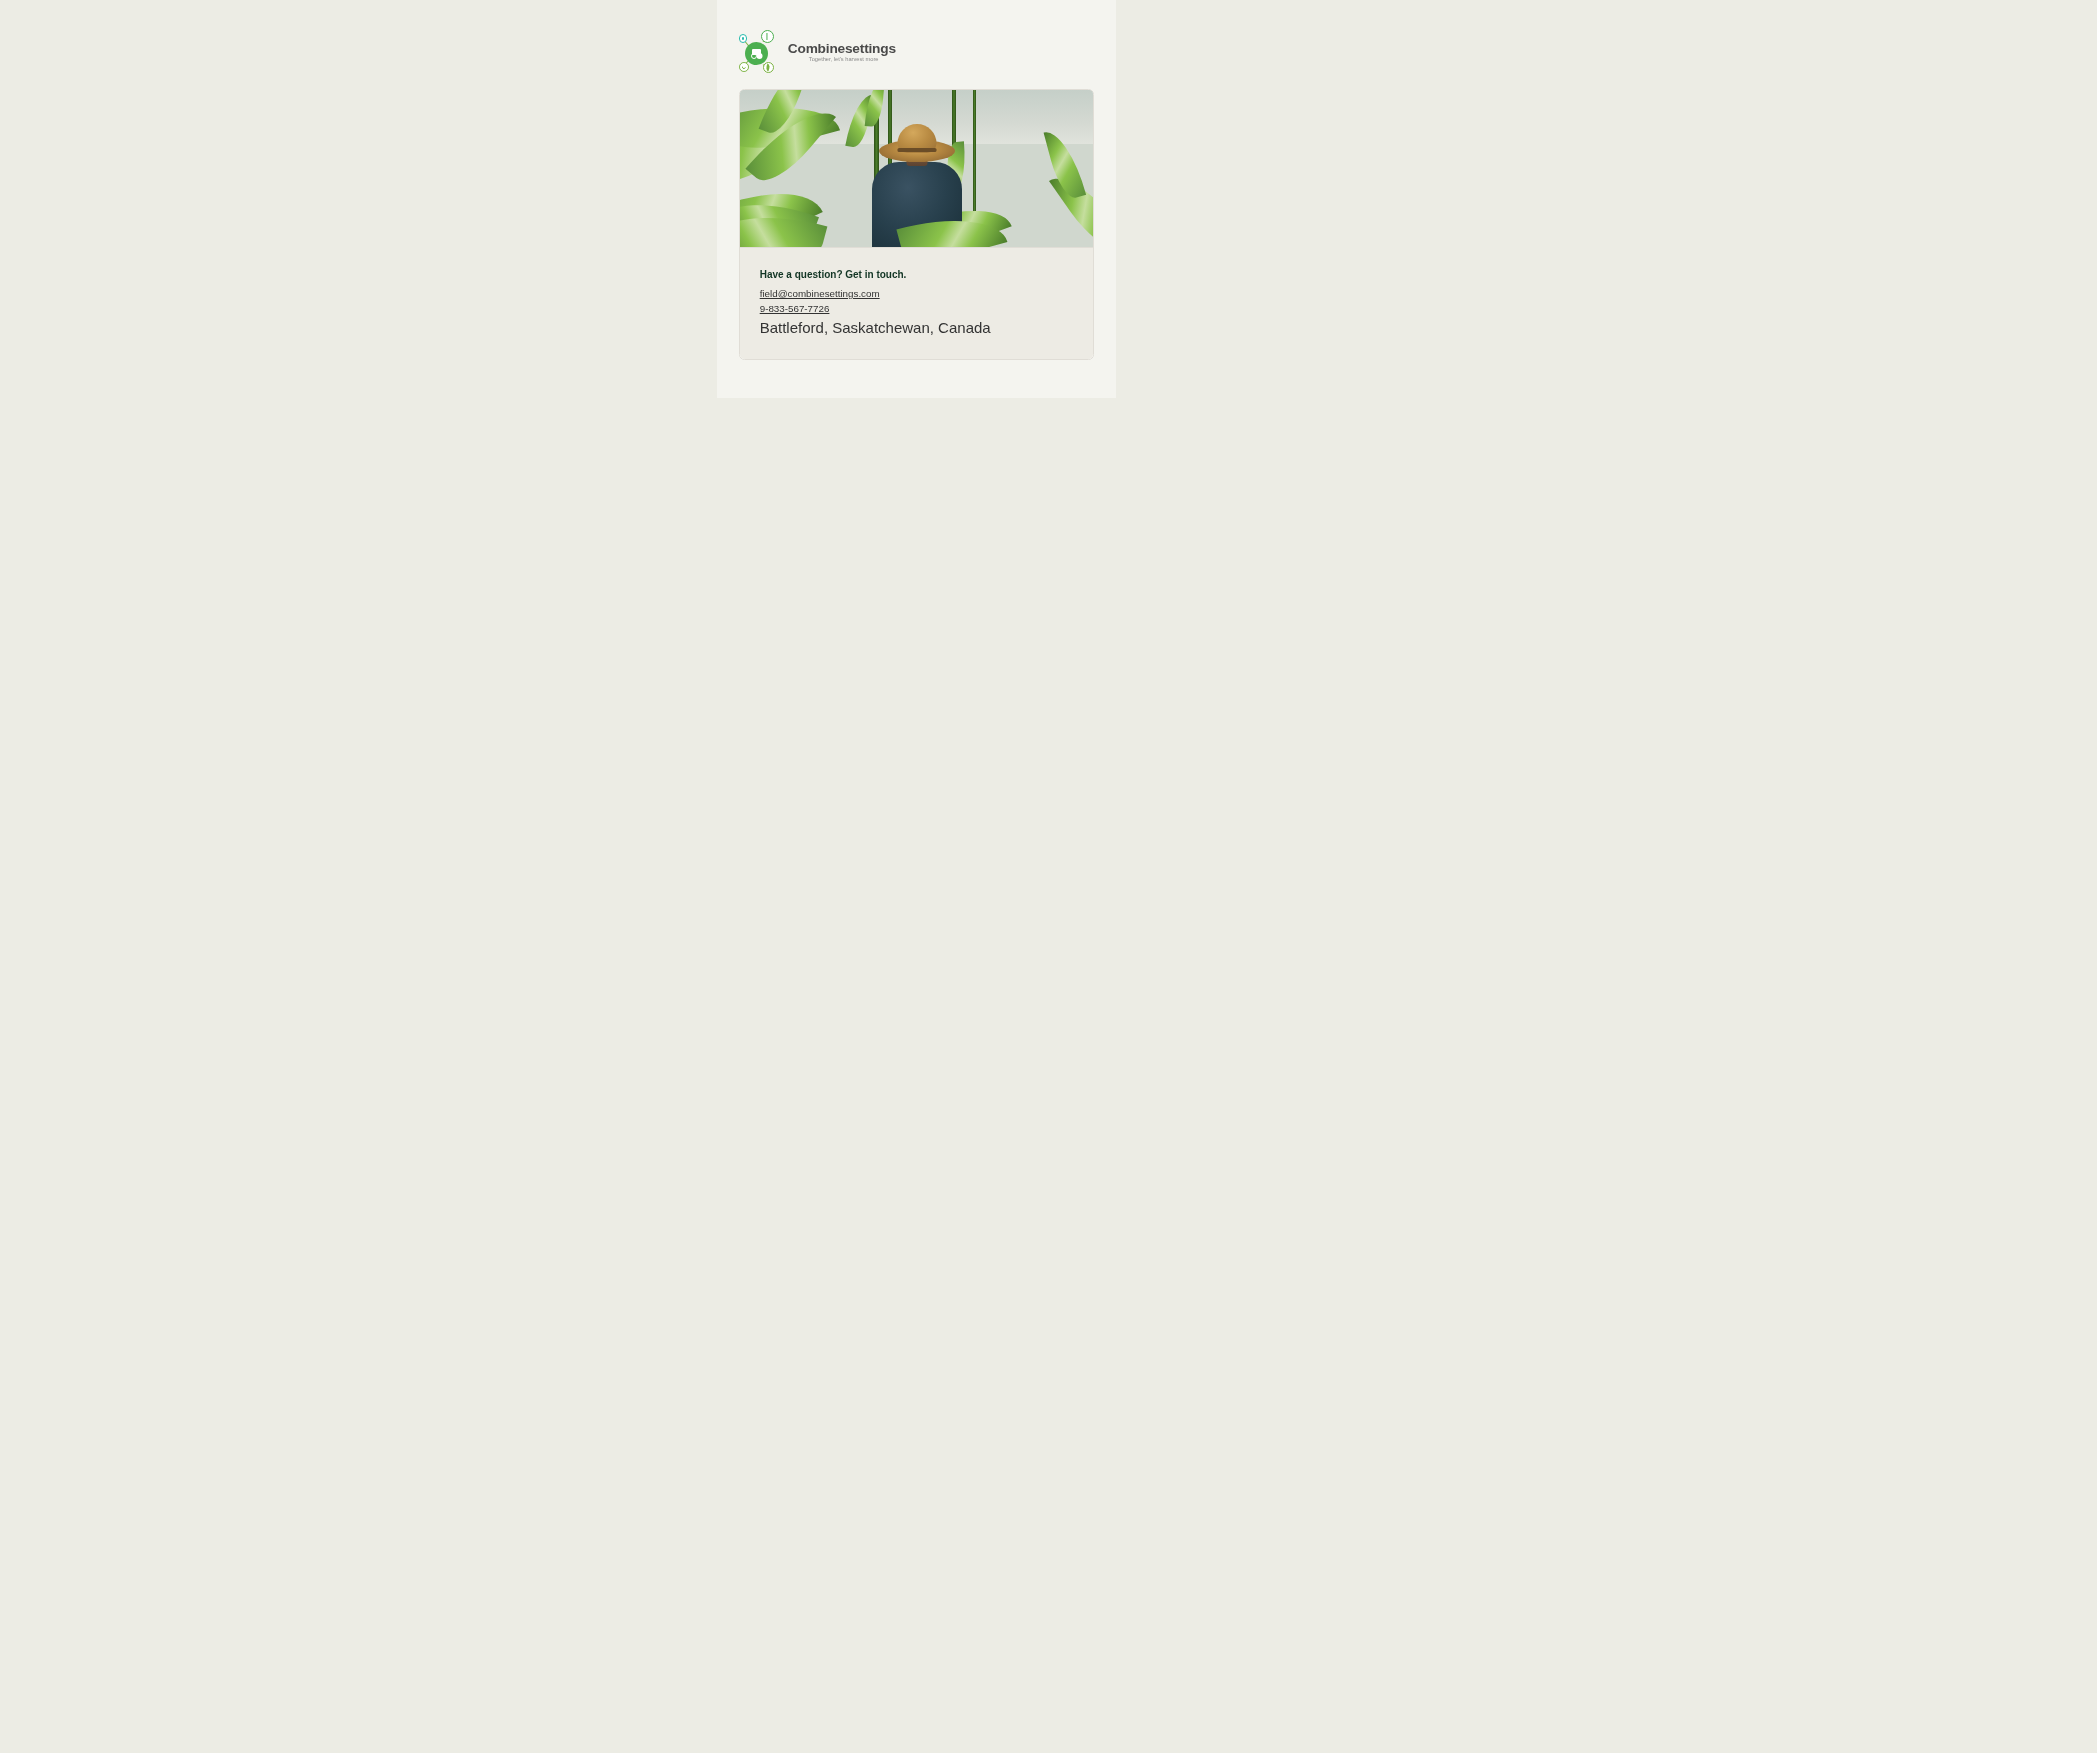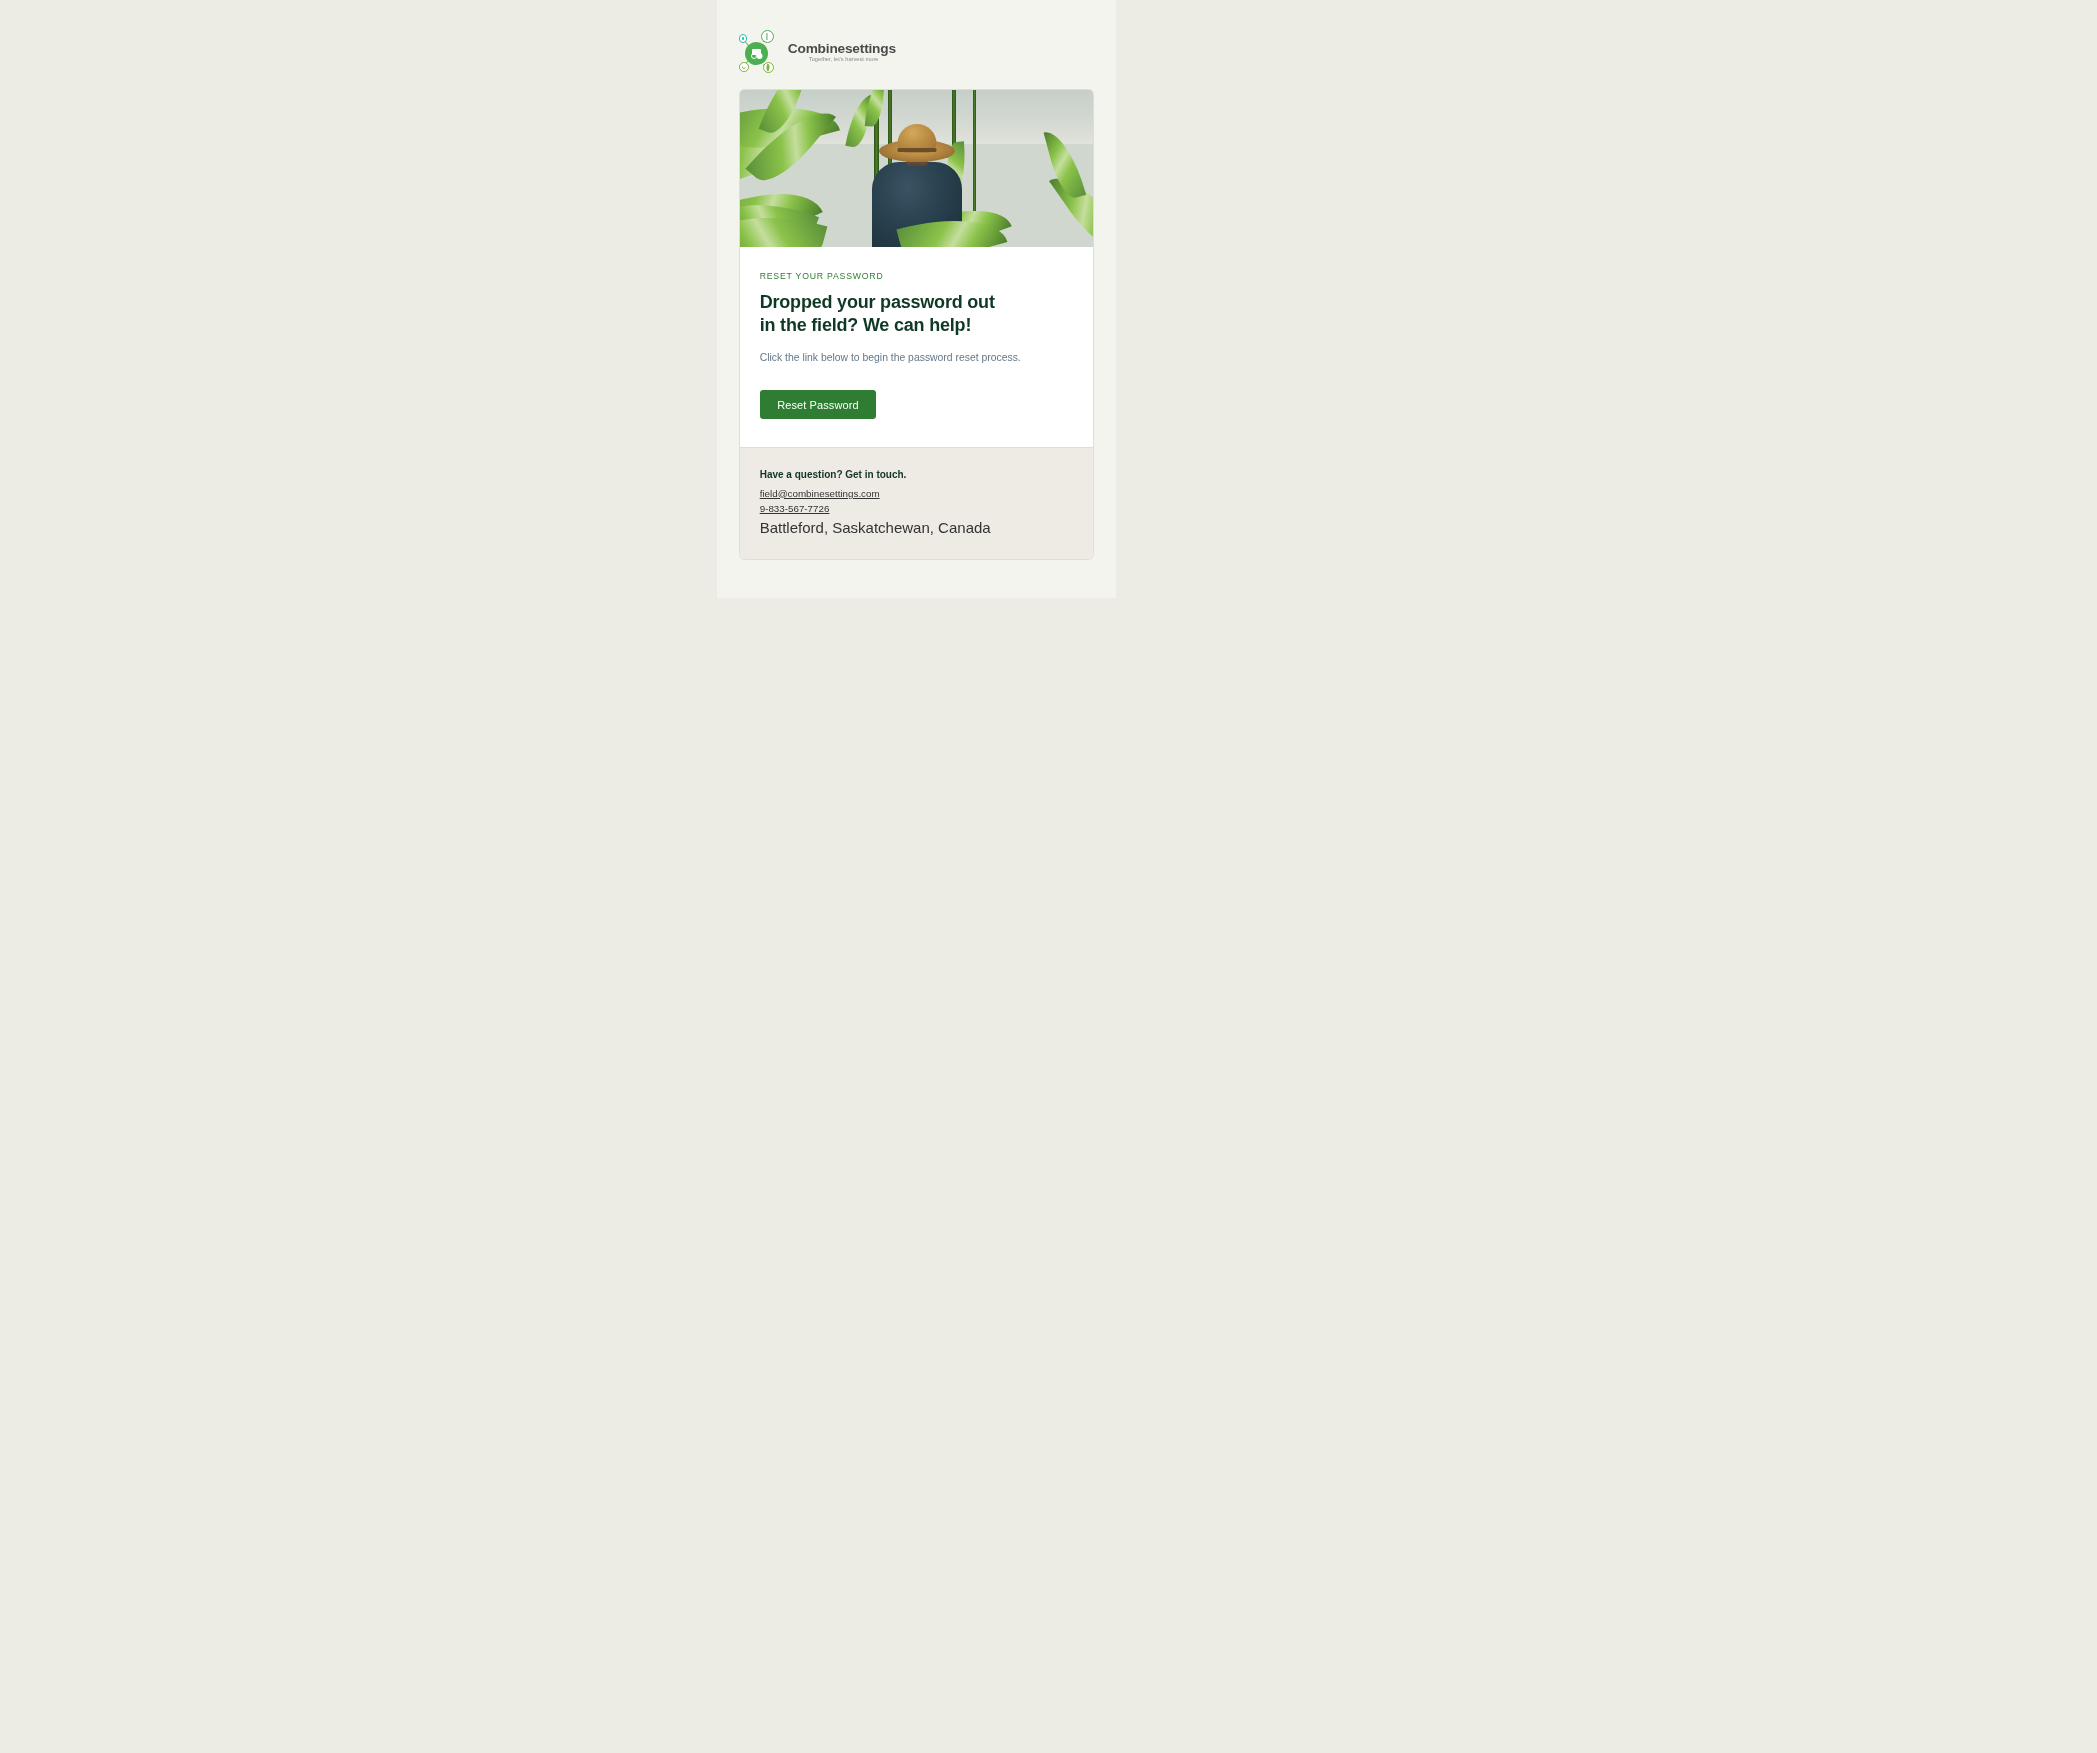--- a/index.html
+++ b/index.html
@@ -463,29 +463,20 @@
               <div class="hat-crown"></div>
               <div class="hat-band"></div>
             </div>
           </div>
 
           <div class="corn-leaf" style="bottom:-22px; left:76px; width:109px; height:44px; transform:rotate(15deg) scaleX(-1); z-index:5;"></div>
           <div class="corn-leaf" style="bottom:-22px; right:82px; width:104px; height:41px; transform:rotate(-15deg); z-index:5;"></div>
         </div>
       </div>
 
-      <div class="card-content">
-        <div class="eyebrow">RESET YOUR PASSWORD</div>
-        <h1 class="heading">
-          <span>Dropped your password out</span><br>
-          <span>in the field? We can help!</span>
-        </h1>
-        <div class="subtext">Click the link below to begin the password reset process.</div>
-        <button class="reset-button">Reset Password</button>
-      </div>
 
       <div class="card-footer">
         <div class="footer-heading">Have a question? Get in touch.</div>
         <a class="footer-link">field@combinesettings.com</a>
         <a class="footer-link">9-833-567-7726</a>
         <div class="footer-address">Battleford, Saskatchewan, Canada</div>
       </div>
 
     </div>
 

